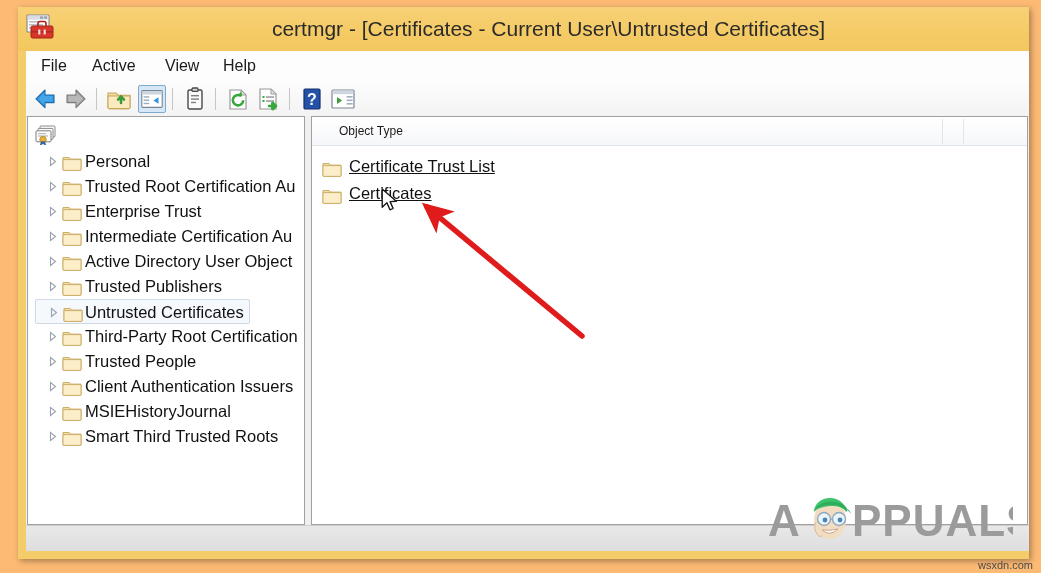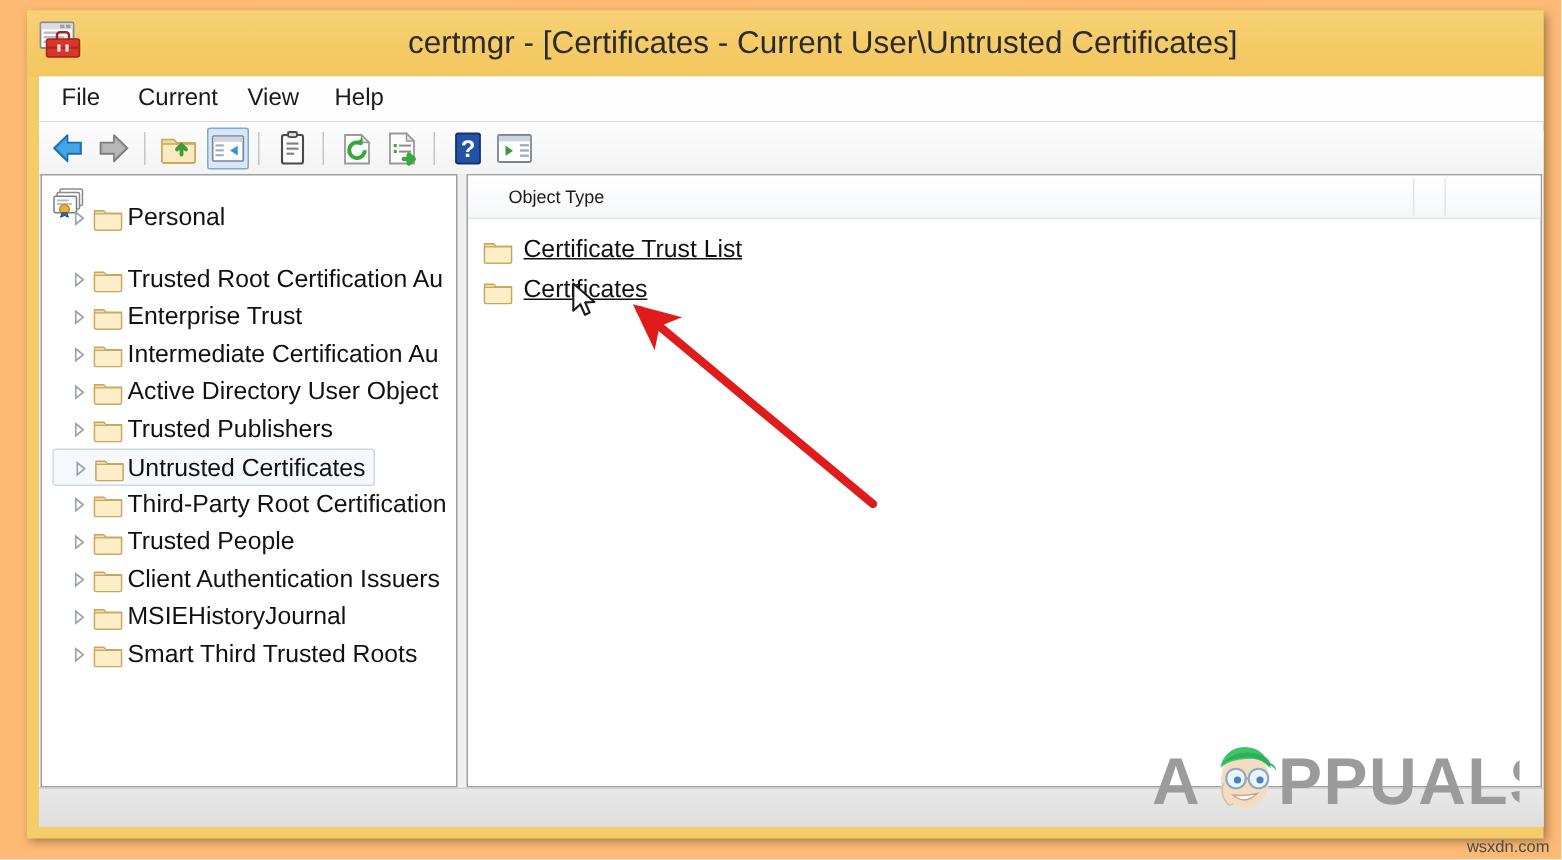--- a/index.html
+++ b/index.html
@@ -338,21 +338,21 @@
           <rect x="18.6" y="16.5" width="2.2" height="5" rx="0.6" fill="#f0ded9"></rect>
         </svg>
       </span>
       <div id="title-text">certmgr - [Certificates - Current User\Untrusted Certificates]</div>
     </div>
 
     <div id="client">
 
       <div id="menubar">
         <div class="menu-item" style="left:7px;">File</div>
-        <div class="menu-item" style="left:58px;">Current</div>
+        <div class="menu-item" style="left:58px;">Active</div>
         <div class="menu-item" style="left:131px;">View</div>
         <div class="menu-item" style="left:189px;">Help</div>
       </div>
 
       <div id="toolbar">
 
         <div class="tb-btn" style="left:5px;">
           <svg width="28" height="28" viewBox="0 0 28 28">
             <path d="M14 5 L5 13.8 L14 22.6 V17.6 H23 V10 H14 Z" fill="#2f95e0" stroke="#1c6ba8" stroke-width="1.1" stroke-linejoin="round"></path>
             <path d="M13.5 7.5 L7 13.8 L13.5 20 V16.6 H21.6 V11 H13.5 Z" fill="#56b2ef" opacity="0.55"></path>
@@ -455,21 +455,21 @@
                 <rect x="3" y="3.4" width="15" height="11" rx="1" fill="#fdfdfd" stroke="#8a8a8a" stroke-width="1"></rect>
                 <rect x="1" y="5.8" width="15" height="11" rx="1" fill="#fdfdfd" stroke="#7d7d7d" stroke-width="1"></rect>
                 <rect x="3" y="8" width="8" height="1.2" fill="#b9b9b9"></rect>
                 <rect x="3" y="10.4" width="10" height="1.2" fill="#b9b9b9"></rect>
                 <circle cx="8" cy="14.6" r="3.2" fill="#e8b33c" stroke="#b6851f" stroke-width="0.9"></circle>
                 <path d="M6.4 16.8 l-1 3.1 l2.6 -1.3 l2.6 1.3 l-1 -3.1 z" fill="#2f6fbf" stroke="#1d4a85" stroke-width="0.7"></path>
               </svg>
             </span>
           </div>
 
-          <div class="tree-item" style="top:16px;">
+          <div class="tree-item" style="top:32px;">
             <svg class="twisty-svg" width="12" height="13" viewBox="0 0 12 13">
               <path d="M3.5 2.5 L8.5 6.5 L3.5 10.5 Z" fill="none" stroke="#9aa3ae" stroke-width="1.1"></path>
             </svg>
             <span class="folder">
               <svg width="20" height="17" viewBox="0 0 20 17">
                 <path d="M1 3.5 h6.2 l1.4 1.6 h10.4 v10.4 a0.9 0.9 0 0 1 -0.9 0.9 H1.9 A0.9 0.9 0 0 1 1 15.5 Z" fill="#f3dda5" stroke="#c6a85f" stroke-width="0.9"></path>
                 <path d="M1 5.6 h18 v9.9 a0.9 0.9 0 0 1 -0.9 0.9 H1.9 A0.9 0.9 0 0 1 1 15.5 Z" fill="#fbeec9" stroke="#c6a85f" stroke-width="0.9"></path>
               </svg>
             </span>
             <span>Personal</span>

